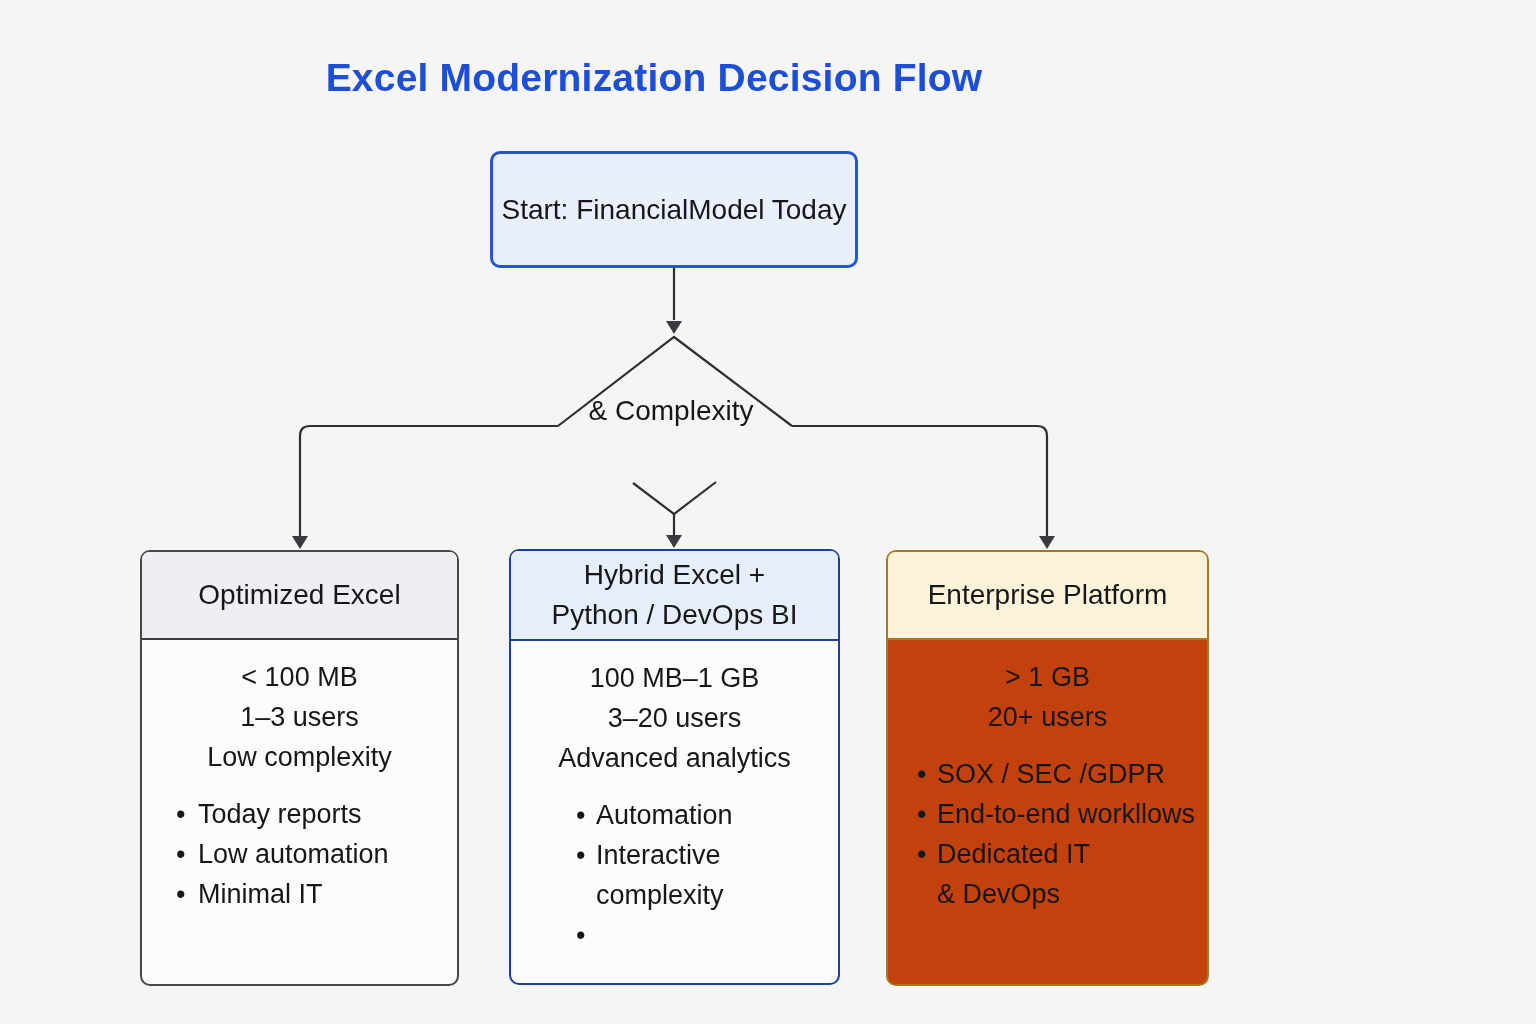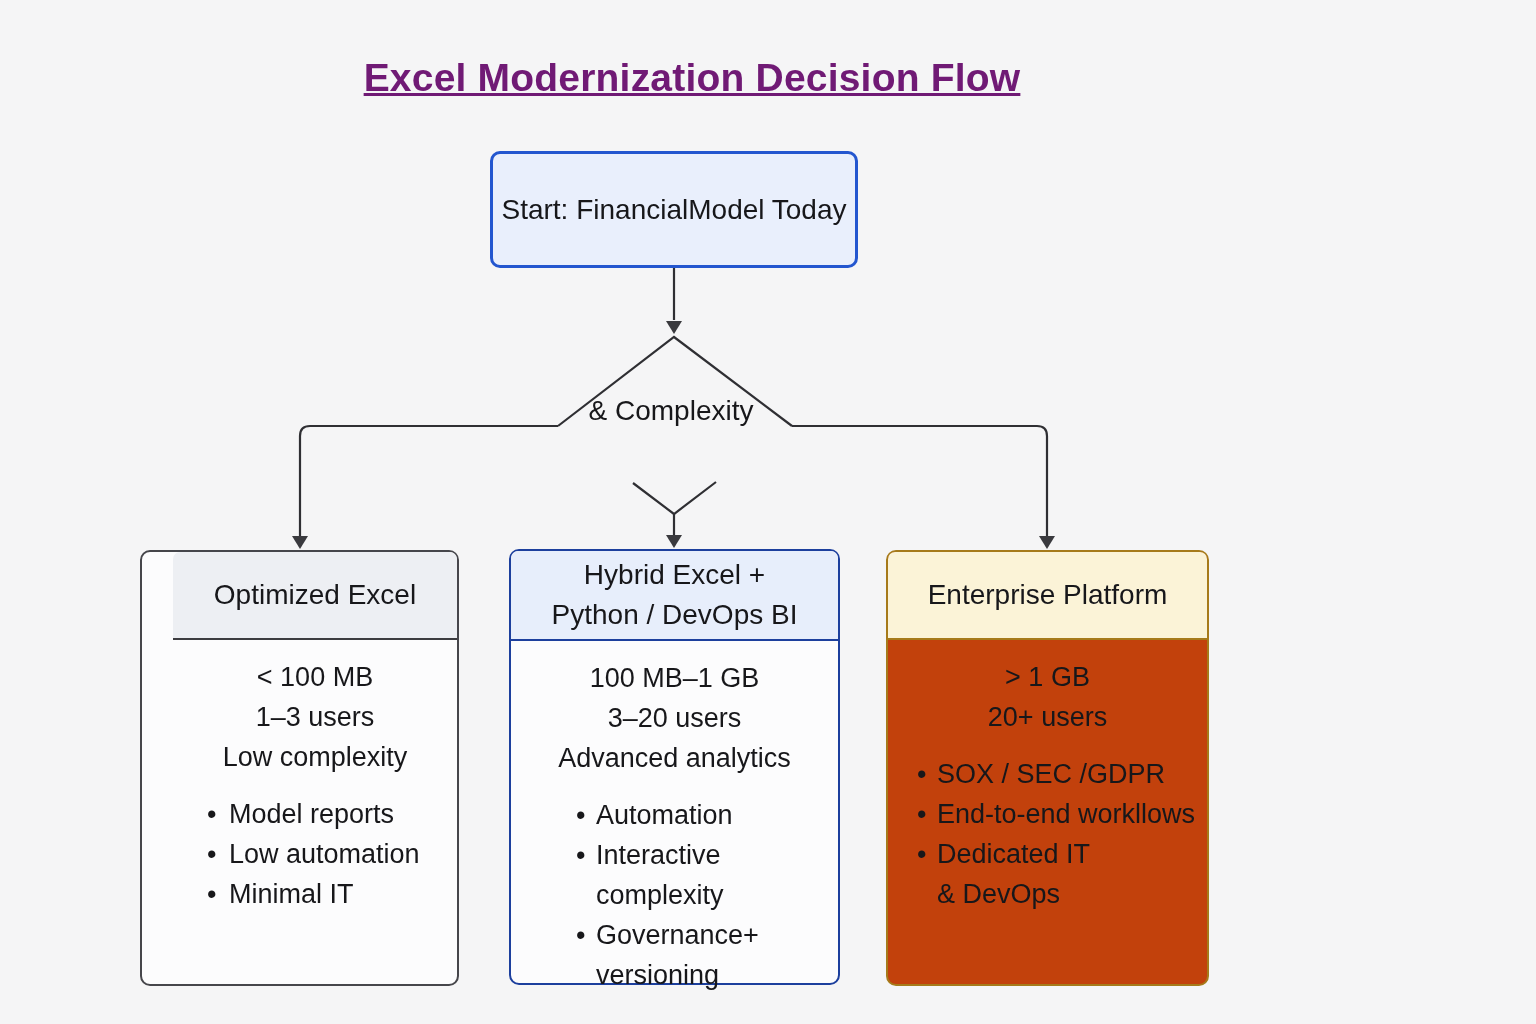--- a/index.html
+++ b/index.html
@@ -2,41 +2,41 @@
 <html><head>
 <meta charset="utf-8">
 <style>
   html,body{margin:0;padding:0;background:#f5f5f6;}
   .stage{
     position:relative;width:1536px;height:1024px;overflow:hidden;
     background:#f5f5f6;color:#17171a;
     font-family:"Liberation Sans",sans-serif;
   }
   .title{
-    position:absolute;top:56px;left:692px;transform:translateX(-50%);
-    font-size:39px;font-weight:700;letter-spacing:.2px;white-space:nowrap;color:#701a75;text-decoration:underline;
+    position:absolute;top:56px;left:654px;transform:translateX(-50%);
+    font-size:39px;font-weight:700;letter-spacing:.2px;white-space:nowrap;color:#1d4ed8;
   }
   .connectors{position:absolute;left:0;top:0;width:1536px;height:1024px;}
 
   .node-start{
     position:absolute;left:490px;top:151px;width:368px;height:117px;box-sizing:border-box;
     background:#e9effc;border:3px solid #2356cf;border-radius:10px;
     display:flex;flex-direction:row;align-items:center;justify-content:center;
     font-size:28px;line-height:42px;text-align:center;
   }
   .decision-label{
     position:absolute;left:671px;top:389px;transform:translateX(-50%);
     text-align:center;font-size:28px;line-height:43px;white-space:nowrap;
   }
 
   .branch{
     position:absolute;height:436px;box-sizing:border-box;border-radius:10px;
     border:2.5px solid #4d4d52;background:#fcfcfd;display:flex;flex-direction:column;
   }
-  .branch--gray{left:140px;top:550px;width:319px;border-color:#46464b;padding-left:31px;}
+  .branch--gray{left:140px;top:550px;width:319px;border-color:#46464b;}
   .branch--blue{left:509px;top:549px;width:331px;border-color:#1c3f9d;}
   .branch--gold{left:886px;top:550px;width:323px;border-color:#a67a1a;background:#c2410c;}
 
   .branch-header{
     min-height:86px;display:flex;flex-direction:column;align-items:center;justify-content:center;
     text-align:center;font-size:28px;line-height:40px;
     border-bottom:2.5px solid;border-radius:7px 7px 0 0;
   }
   .branch--gray .branch-header{background:#edeff3;border-color:#3c3c40;}
   .branch--blue .branch-header{background:#e7eefb;border-color:#1c3f9d;min-height:88px;text-align:center;}
@@ -90,21 +90,21 @@
     </header>
     <div class="specs">
       <div>&lt; 100 MB</div>
       <div>1–3 users</div>
       <div>Low complexity</div>
     </div>
     <ul class="bullets">
       <li class="bullet">
         <span class="dot">•</span>
         <span class="bullet-text">
-            <span class="bullet-line">Model reports</span>
+            <span class="bullet-line">Today reports</span>
           </span>
       </li>
       <li class="bullet">
         <span class="dot">•</span>
         <span class="bullet-text">
             <span class="bullet-line">Low automation</span>
           </span>
       </li>
       <li class="bullet">
         <span class="dot">•</span>
@@ -134,24 +134,20 @@
       </li>
       <li class="bullet">
         <span class="dot">•</span>
         <span class="bullet-text">
           <span class="bullet-line">Interactive</span>
           <span class="bullet-line">complexity</span>
         </span>
       </li>
       <li class="bullet">
         <span class="dot">•</span>
-        <span class="bullet-text">
-          <span class="bullet-line">Governance+</span>
-          <span class="bullet-line">versioning</span>
-        </span>
       </li>
     </ul>
   </section>
 
   <section class="branch branch--gold">
     <header class="branch-header">
       <span>Enterprise Platform</span>
     </header>
     <div class="specs">
       <div>&gt; 1 GB</div>

